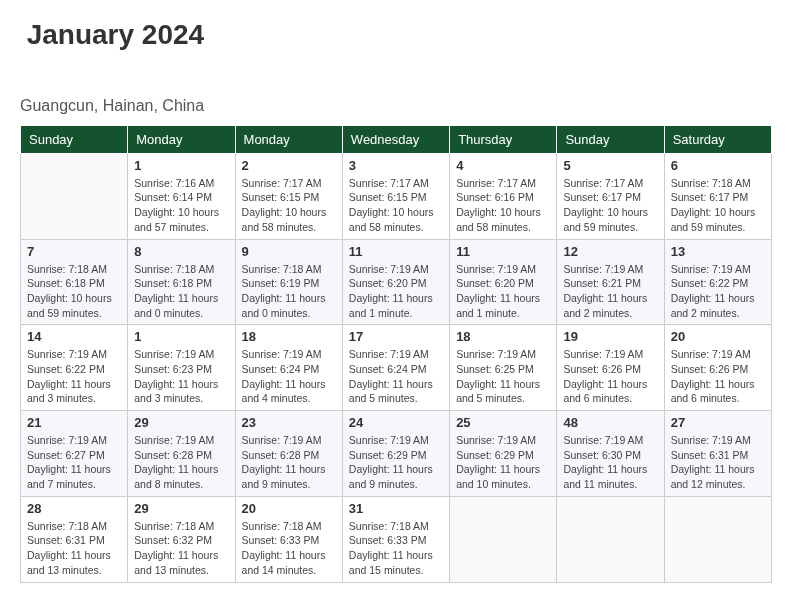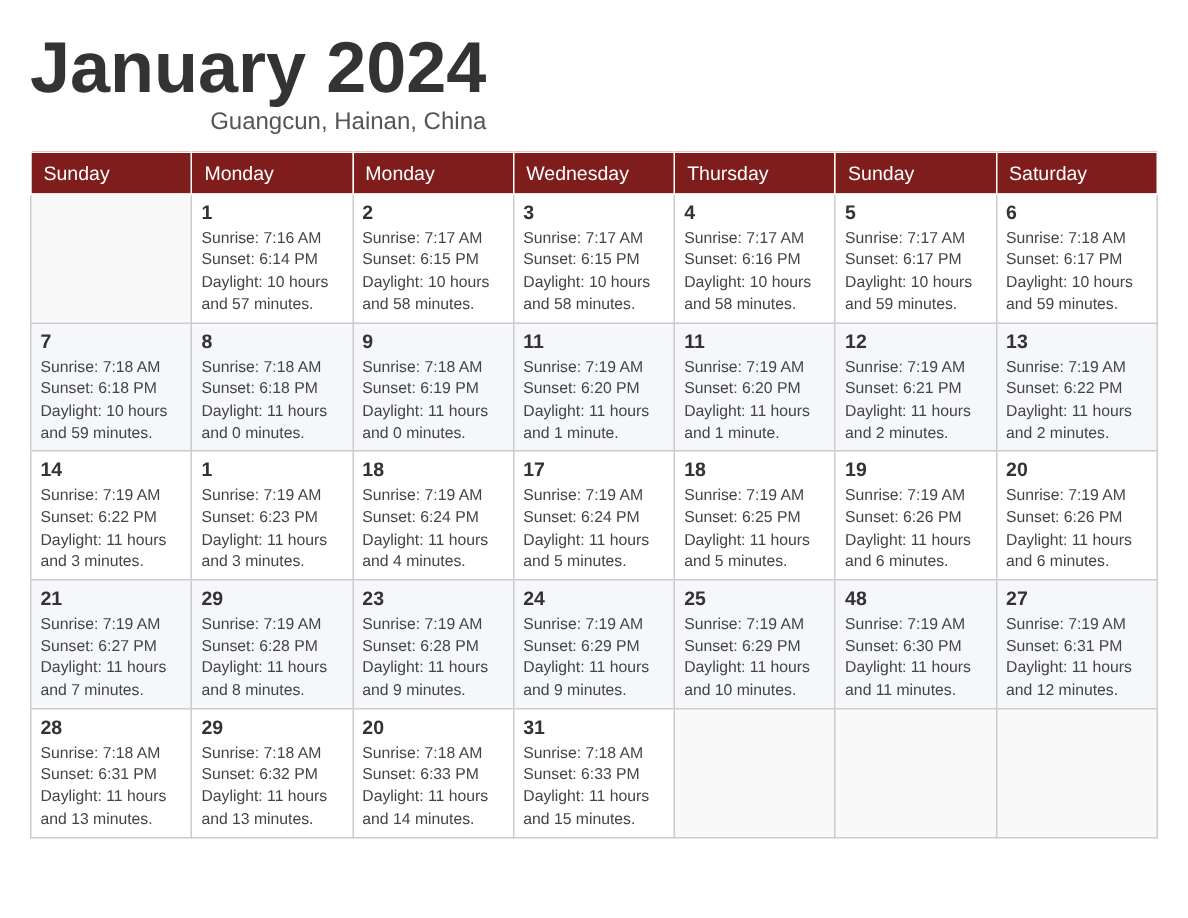--- a/index.html
+++ b/index.html
@@ -29,36 +29,37 @@
     .logo-general { color: #333; }
     .logo-blue { color: #1a6bbd; }
     .logo-icon {
       width: 30px;
       height: 30px;
     }
     .title-block {
       text-align: right;
     }
     .month-title {
-      font-size: 48px;
+      font-size: 28px;
       font-weight: bold;
       color: #333;
       line-height: 1.1;
     }
     .subtitle {
       font-size: 16px;
       color: #555;
+      margin-top: 46px;
     }
     .calendar {
       width: 100%;
       border-collapse: collapse;
       font-size: 11px;
     }
     .calendar th {
-      background: #7f1d1d;
+      background: #14532d;
       color: #fff;
       text-align: left;
       padding: 6px 8px;
       font-size: 13px;
       font-weight: normal;
       border: 1px solid #fff;
     }
     .calendar td {
       border: 1px solid #ccc;
       vertical-align: top;

